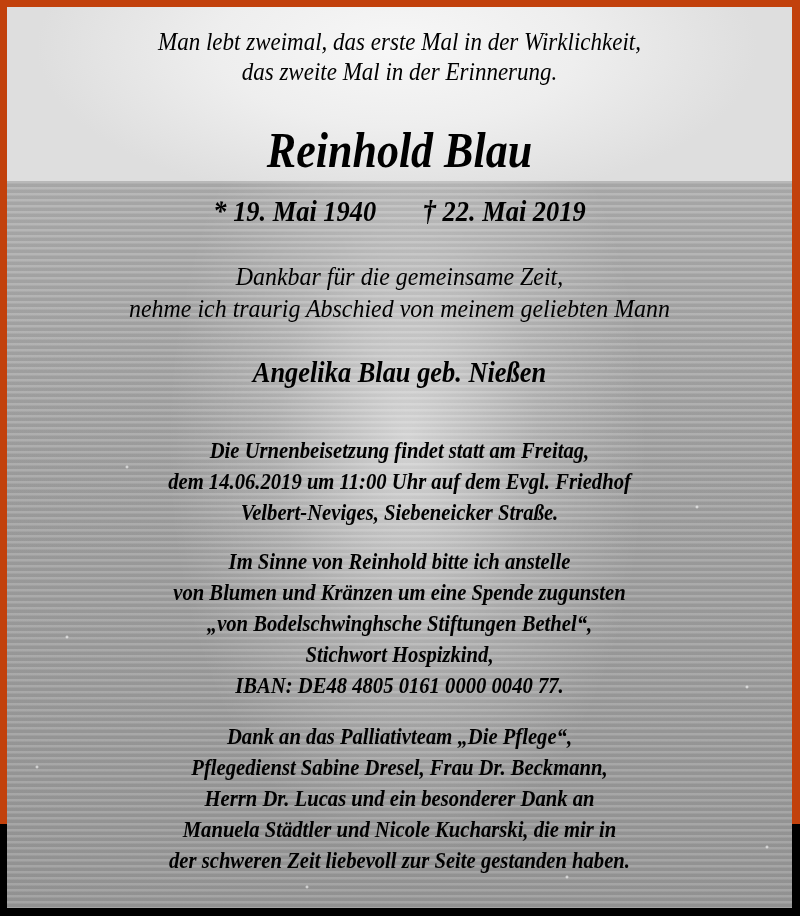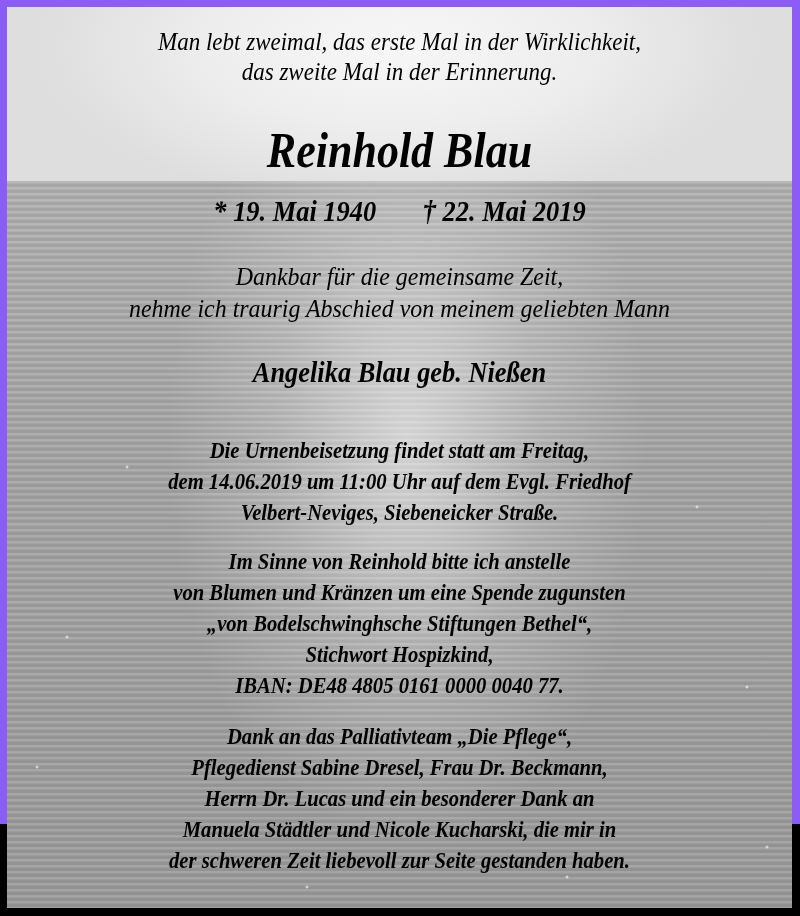--- a/index.html
+++ b/index.html
@@ -1,19 +1,19 @@
 <!DOCTYPE html>
 <html><head>
   <meta charset="utf-8">
   <style>
     html, body { margin: 0; padding: 0; background: #000; }
     body { width: 800px; height: 916px; overflow: hidden; }
     .frame {
       position: absolute; left: 0; top: 0; width: 800px; height: 824px;
-      background: #8b5cf6; box-sizing: border-box;
+      background: #c2410c; box-sizing: border-box;
     }
     .card {
       position: absolute; left: 7px; top: 7px; width: 785px; height: 901px;
       overflow: hidden;
       background:
         linear-gradient(to bottom, #e8e8e8 0px, #e4e4e4 120px, #d6d6d6 174px, #bdbdbd 176px, #aeaeae 200px, #a6a6a6 420px, #9e9e9e 901px);
     }
     .sky {
       position: absolute; left: 0; top: 0; width: 785px; height: 174px;
       background: radial-gradient(ellipse 360px 160px at 390px 40px, #f7f7f7 0%, #eeeeee 50%, #dedede 100%);

